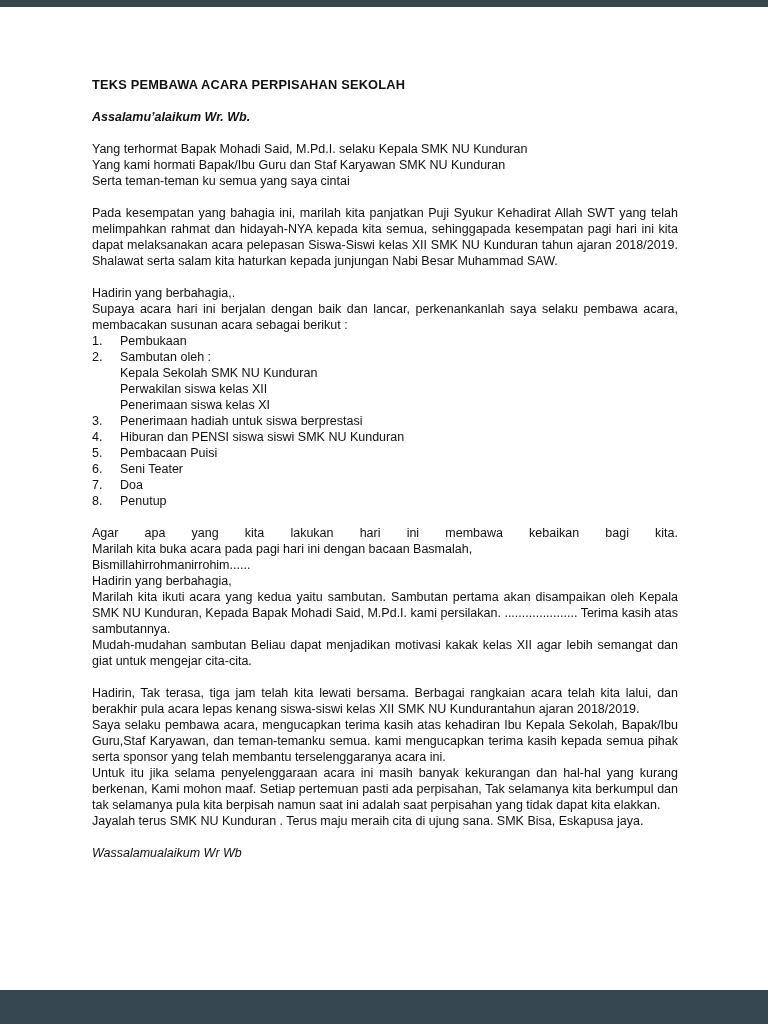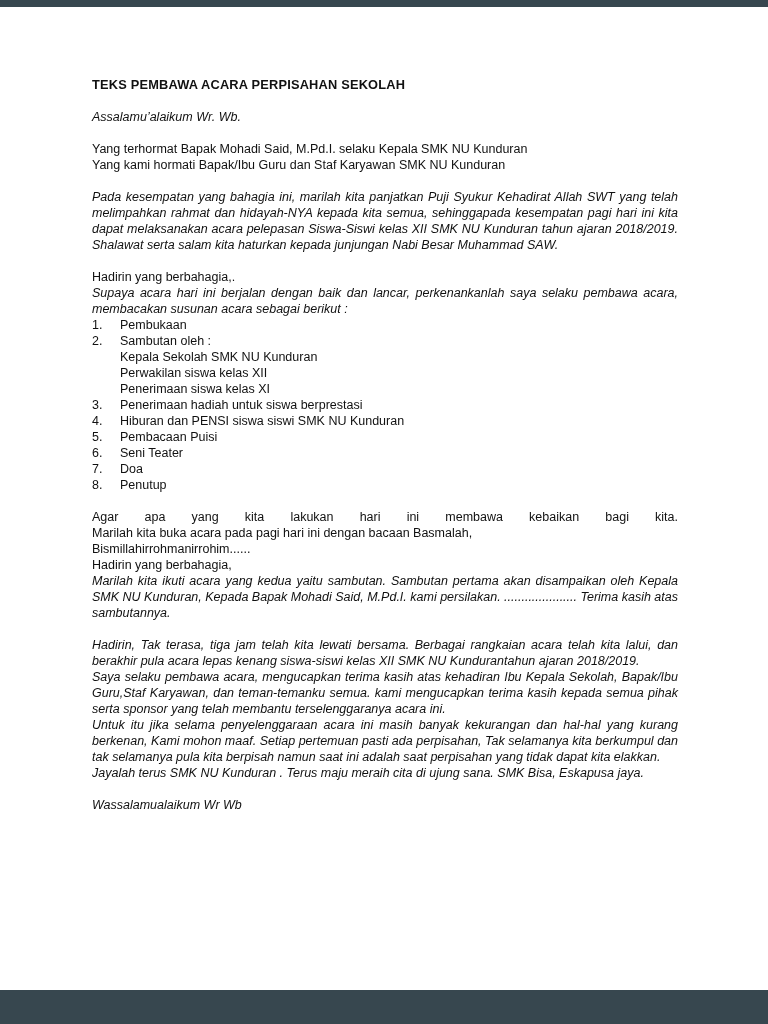--- a/index.html
+++ b/index.html
@@ -25,26 +25,26 @@
     font-size: 12.5px;
     line-height: 16px;
     overflow: hidden;
   }
   .title {
     font-size: 12.8px;
     font-weight: bold;
     letter-spacing: 0.2px;
   }
   .salutation {
-    font-weight: normal;
+    font-weight: bold;
     font-style: italic;
     margin-top: 16px;
   }
   .block { margin-top: 16px; }
-  .j { text-align: justify; font-style: italic; }
+  .j { text-align: justify; }
   .spread { text-align: justify; text-align-last: justify; }
   .agenda-item { display: flex; }
   .agenda-item .num { flex: 0 0 28px; }
   .agenda-item .txt { flex: 1 1 auto; }
   .agenda-sub { padding-left: 28px; }
   .closing {
     font-weight: normal;
     font-style: italic;
     margin-top: 16px;
   }
@@ -57,20 +57,21 @@
 
   <div class="page">
 
     <div class="title">TEKS PEMBAWA ACARA PERPISAHAN SEKOLAH</div>
 
     <div class="salutation">Assalamu’alaikum Wr. Wb.</div>
 
     <div class="block">
       <p>Yang terhormat Bapak Mohadi Said, M.Pd.I. selaku Kepala  SMK NU Kunduran</p>
       <p>Yang kami hormati Bapak/Ibu Guru dan Staf Karyawan SMK NU Kunduran</p>
+      <p>Serta teman-teman ku semua yang saya cintai</p>
     </div>
 
     <div class="block">
       <p class="j">Pada kesempatan yang bahagia ini, marilah kita panjatkan Puji Syukur Kehadirat Allah SWT yang telah melimpahkan rahmat dan hidayah-NYA kepada kita semua, sehinggapada kesempatan pagi hari ini kita dapat melaksanakan acara pelepasan Siswa-Siswi kelas XII SMK NU Kunduran tahun ajaran 2018/2019. Shalawat serta salam kita haturkan kepada junjungan Nabi Besar Muhammad SAW.</p>
     </div>
 
     <div class="block">
       <p>Hadirin yang berbahagia,.</p>
       <p class="j">Supaya acara hari ini berjalan dengan baik dan lancar, perkenankanlah saya selaku pembawa acara, membacakan susunan acara  sebagai berikut :</p>
     </div>
@@ -112,20 +113,21 @@
         <span class="txt">Penutup</span>
       </div>
     </div>
 
     <div class="block">
       <p class="spread">Agar apa yang kita lakukan hari ini membawa kebaikan bagi kita.</p>
       <p>Marilah kita buka acara  pada pagi  hari ini  dengan bacaan Basmalah,</p>
       <p>Bismillahirrohmanirrohim......</p>
       <p>Hadirin yang berbahagia,</p>
       <p class="j">Marilah kita ikuti acara yang kedua yaitu sambutan. Sambutan pertama akan disampaikan oleh Kepala SMK NU Kunduran, Kepada Bapak Mohadi Said, M.Pd.I. kami persilakan. ..................... Terima kasih atas sambutannya.</p>
+      <p class="j">Mudah-mudahan sambutan Beliau dapat menjadikan motivasi kakak kelas XII agar lebih semangat dan giat untuk  mengejar cita-cita.</p>
     </div>
 
     <div class="block">
       <p class="j">Hadirin, Tak terasa, tiga jam telah kita lewati bersama. Berbagai rangkaian acara telah kita lalui, dan berakhir pula acara lepas kenang siswa-siswi kelas XII SMK NU Kundurantahun ajaran 2018/2019.</p>
       <p class="j">Saya selaku pembawa acara, mengucapkan terima kasih atas kehadiran Ibu Kepala Sekolah, Bapak/Ibu Guru,Staf Karyawan, dan teman-temanku semua. kami mengucapkan terima kasih kepada semua pihak serta sponsor yang telah membantu terselenggaranya acara ini.</p>
       <p class="j">Untuk itu jika selama penyelenggaraan acara ini masih banyak kekurangan dan hal-hal yang kurang berkenan, Kami mohon maaf. Setiap pertemuan pasti ada perpisahan, Tak selamanya kita berkumpul dan tak selamanya pula kita berpisah namun saat ini adalah saat perpisahan yang tidak dapat kita elakkan.</p>
       <p class="j">Jayalah terus SMK NU Kunduran . Terus maju meraih cita di ujung sana. SMK Bisa, Eskapusa jaya.</p>
     </div>
 
     <div class="closing">Wassalamualaikum Wr Wb</div>

